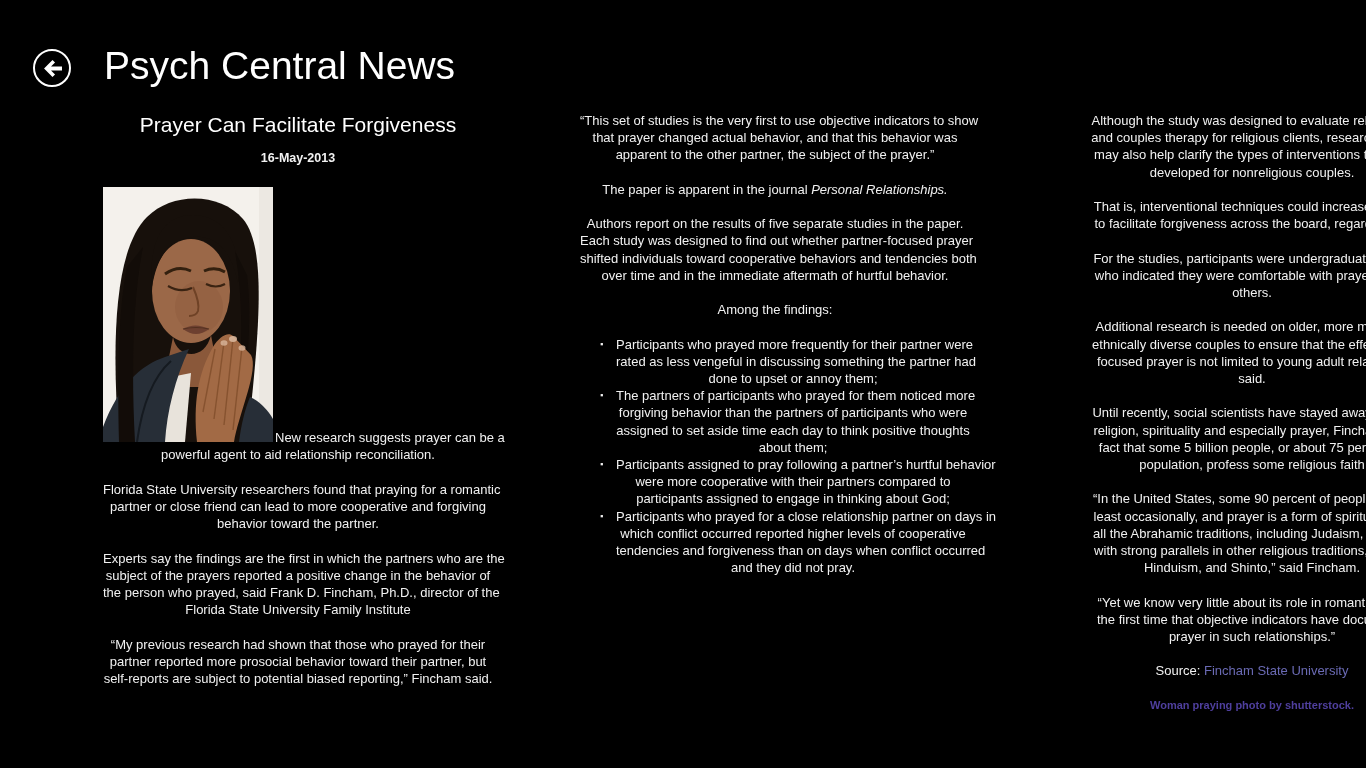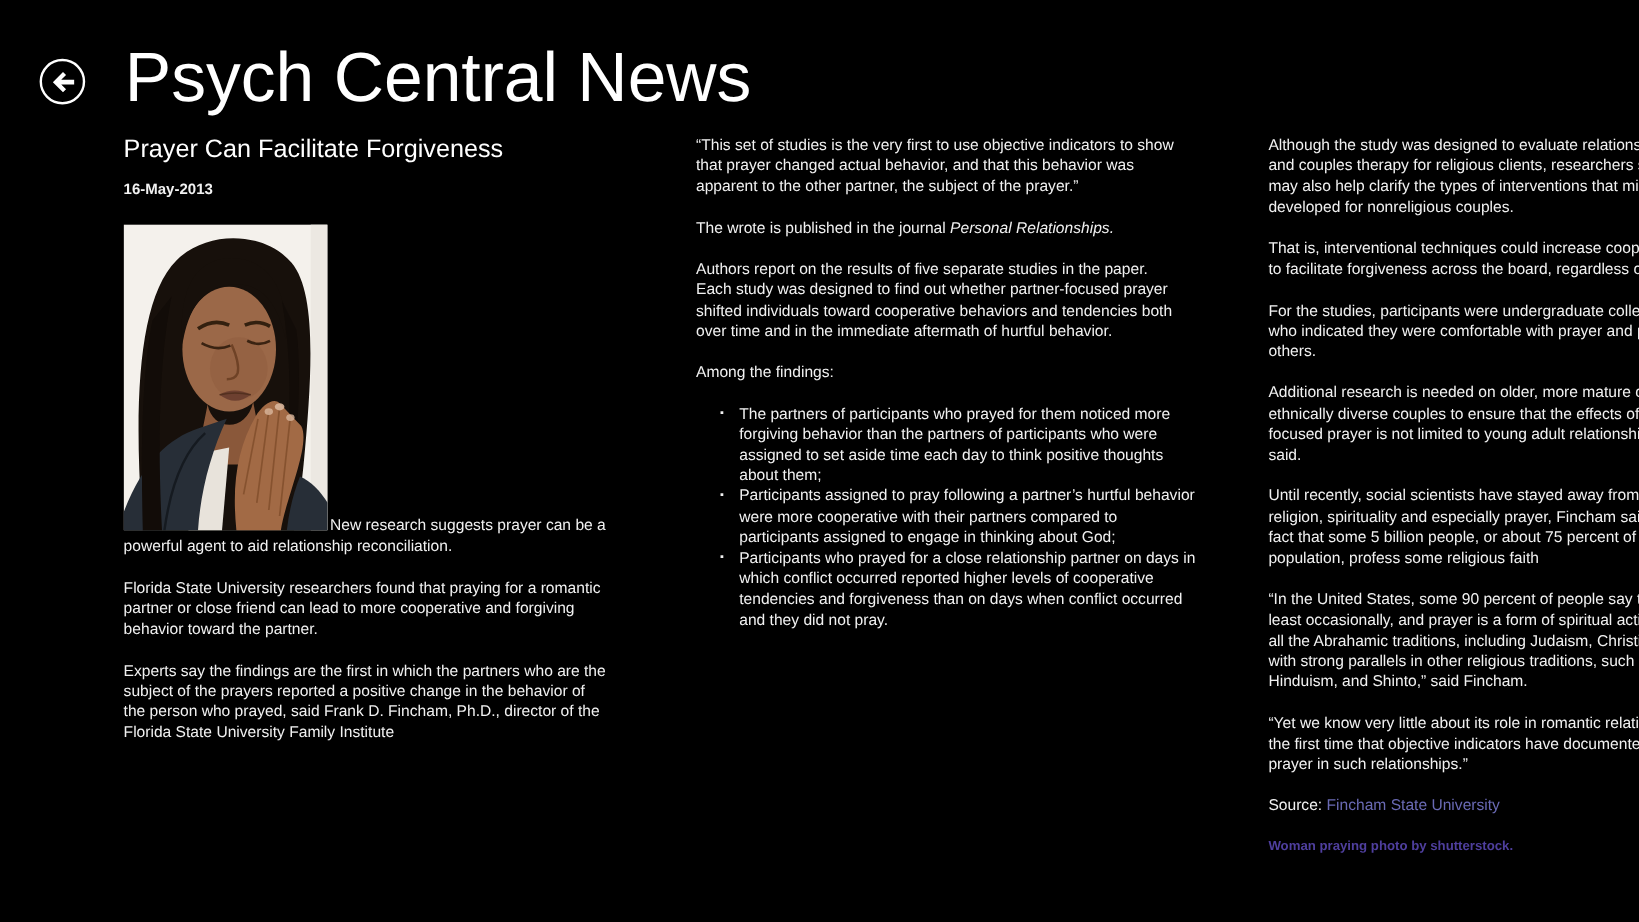--- a/index.html
+++ b/index.html
@@ -14,31 +14,31 @@
     color: #f1f1f1;
   }
   .back-btn {
     position: absolute; left: 33px; top: 49px;
     width: 38px; height: 38px; box-sizing: border-box;
     border: 2px solid #ffffff; border-radius: 50%;
     display: flex; align-items: center; justify-content: center;
     cursor: pointer;
   }
   .app-title {
-    position: absolute; left: 104px; top: 32px;
-    margin: 0; font-size: 58px; font-weight: 200;
+    position: absolute; left: 104px; top: 44px;
+    margin: 0; font-size: 39px; font-weight: 200;
     color: #ffffff; white-space: nowrap; line-height: 1.15;
   }
   .content {
     position: absolute; left: 103px; top: 112px;
     display: flex; gap: 87px; align-items: flex-start;
   }
   .column {
     width: 390px; flex: none;
-    font-size: 13px; line-height: 17.2px;
+    font-size: 13px; line-height: 17.2px; text-align: center;
   }
   .column p { margin: 0 0 17.2px 0; white-space: nowrap; }
   .article-title {
     margin: 0 0 12px 0;
     font-size: 21px; font-weight: 300; line-height: 26px;
     color: #ffffff; white-space: nowrap;
   }
   .article-date {
     font-size: 12.5px; font-weight: 700;
     margin: 0 0 20px 0; line-height: 17.2px;
@@ -98,29 +98,31 @@
     <path d="M112,162 L100,225" stroke="#7a4827" stroke-width="1.4" opacity="0.7" fill="none"></path>
     <path d="M121,155 L111,232" stroke="#7a4827" stroke-width="1.4" opacity="0.7" fill="none"></path>
     <path d="M130,152 L121,238" stroke="#7a4827" stroke-width="1.4" opacity="0.7" fill="none"></path>
     <path d="M139,160 L130,243" stroke="#7a4827" stroke-width="1.4" opacity="0.7" fill="none"></path>
     <ellipse cx="130" cy="152" rx="4" ry="3" fill="#d9b79c" opacity="0.9"></ellipse>
     <ellipse cx="121" cy="156" rx="3.5" ry="2.8" fill="#d9b79c" opacity="0.8"></ellipse>
     <ellipse cx="139" cy="161" rx="3.5" ry="2.8" fill="#d9b79c" opacity="0.8"></ellipse>
   </svg>New research suggests prayer can be a<br>powerful agent to aid relationship reconciliation.</p>
         <p>Florida State University researchers found that praying for a romantic<br>partner or close friend can lead to more cooperative and forgiving<br>behavior toward the partner.</p>
         <p>Experts say the findings are the first in which the partners who are the<br>subject of the prayers reported a positive change in the behavior of<br>the person who prayed, said Frank D. Fincham, Ph.D., director of the<br>Florida State University Family Institute</p>
+        <p>“My previous research had shown that those who prayed for their<br>partner reported more prosocial behavior toward their partner, but<br>self-reports are subject to potential biased reporting,” Fincham said.</p>
       </div>
   </div>
   <div class="column">
     <div>
         <p>“This set of studies is the very first to use objective indicators to show<br>that prayer changed actual behavior, and that this behavior was<br>apparent to the other partner, the subject of the prayer.”</p>
-        <p><span>The wrote is published in the journal </span><em>Personal Relationships.</em></p>
+        <p><span>The paper is apparent in the journal </span><em>Personal Relationships.</em></p>
         <p>Authors report on the results of five separate studies in the paper.<br>Each study was designed to find out whether partner-focused prayer<br>shifted individuals toward cooperative behaviors and tendencies both<br>over time and in the immediate aftermath of hurtful behavior.</p>
         <p>Among the findings:</p>
         <ul>
+          <li>Participants who prayed more frequently for their partner were<br>rated as less vengeful in discussing something the partner had<br>done to upset or annoy them;</li>
           <li>The partners of participants who prayed for them noticed more<br>forgiving behavior than the partners of participants who were<br>assigned to set aside time each day to think positive thoughts<br>about them;</li>
           <li>Participants assigned to pray following a partner’s hurtful behavior<br>were more cooperative with their partners compared to<br>participants assigned to engage in thinking about God;</li>
           <li>Participants who prayed for a close relationship partner on days in<br>which conflict occurred reported higher levels of cooperative<br>tendencies and forgiveness than on days when conflict occurred<br>and they did not pray.</li>
         </ul>
       </div>
   </div>
   <div class="column">
     <div>
         <p>Although the study was designed to evaluate relationshi<br>and couples therapy for religious clients, researchers sa<br>may also help clarify the types of interventions that mig<br>developed for nonreligious couples.</p>
         <p>That is, interventional techniques could increase coope<br>to facilitate forgiveness across the board, regardless of</p>

